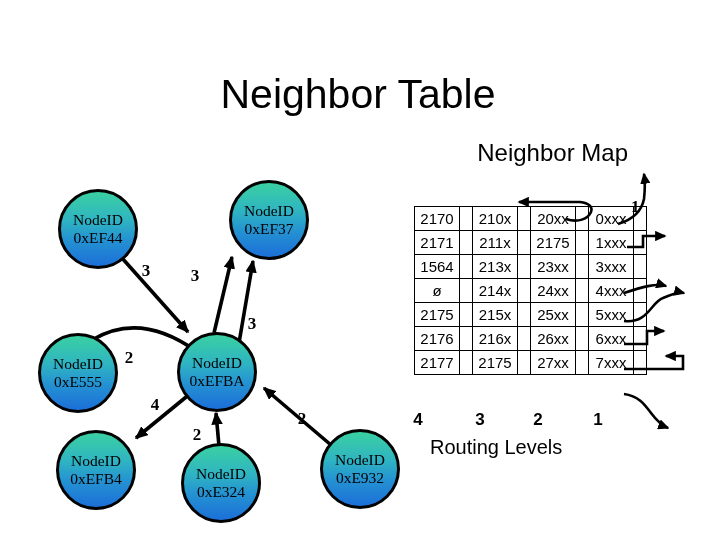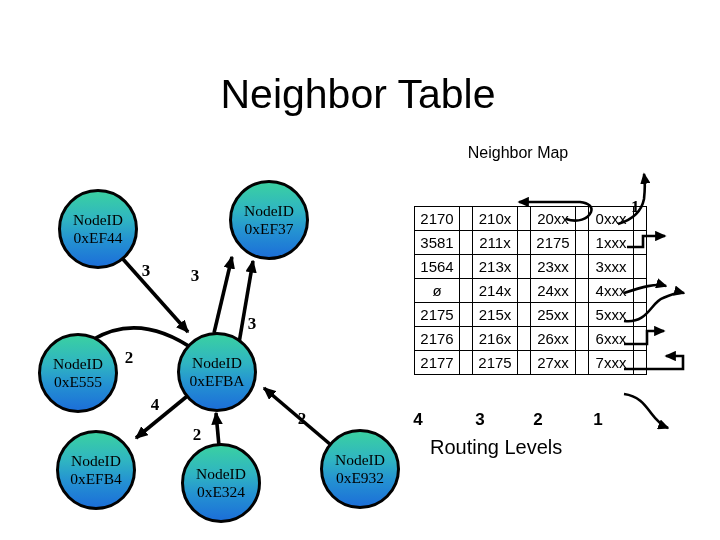--- a/index.html
+++ b/index.html
@@ -1,21 +1,21 @@
 <!DOCTYPE html>
 <html><head>
 <meta charset="utf-8">
 <style>
   html,body{margin:0;padding:0;background:#fff;}
   #slide{position:relative;width:720px;height:540px;background:#ffffff;overflow:hidden;
          font-family:"Liberation Sans",sans-serif;color:#000;}
   .title{position:absolute;left:0;top:71px;width:716px;text-align:center;
          font-size:41px;font-weight:400;letter-spacing:0px;}
-  .subtitle{position:absolute;left:408px;top:141px;width:220px;text-align:center;
-            font-size:16px;line-height:24px;font-weight:400;}
+  .subtitle{position:absolute;left:408px;top:141px;width:220px;text-align:right;
+            font-size:24px;line-height:24px;font-weight:400;}
   
   .node{position:absolute;width:74px;height:74px;border:3px solid #020202;border-radius:50%;
         background:linear-gradient(180deg,#3ad0a2 0%,#2fb4c2 38%,#2492d2 65%,#1c6fd8 100%);
         text-align:center;font-family:"Liberation Serif",serif;font-size:15.5px;line-height:18px;
         display:flex;flex-direction:column;justify-content:center;box-sizing:content-box;}
   .n-ef44{left:58px;top:189px;} .n-ef37{left:229px;top:180px;}
   .n-e555{left:38px;top:333px;} .n-efba{left:177px;top:332px;}
   .n-efb4{left:56px;top:430px;} .n-e324{left:181px;top:443px;}
   .n-e932{left:320px;top:429px;}
   
@@ -50,21 +50,21 @@
           <td class="val">2170</td>
           <td class="sep"></td>
           <td class="val">210x</td>
           <td class="sep"></td>
           <td class="val">20xx</td>
           <td class="sep"></td>
           <td class="val">0xxx</td>
           <td class="sep"></td>
         </tr>
         <tr>
-          <td class="val">3581</td>
+          <td class="val">2171</td>
           <td class="sep"></td>
           <td class="val">211x</td>
           <td class="sep"></td>
           <td class="val">2175</td>
           <td class="sep"></td>
           <td class="val">1xxx</td>
           <td class="sep"></td>
         </tr>
         <tr>
           <td class="val">1564</td>

